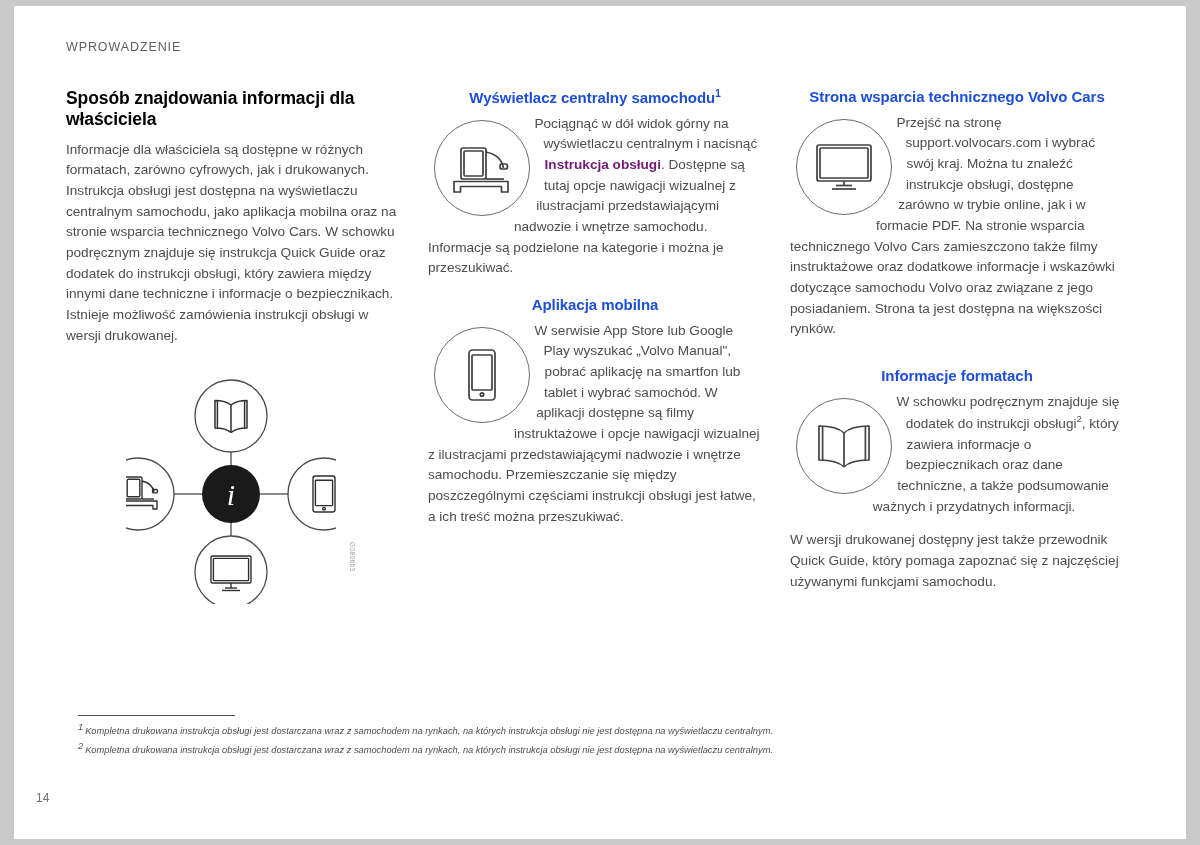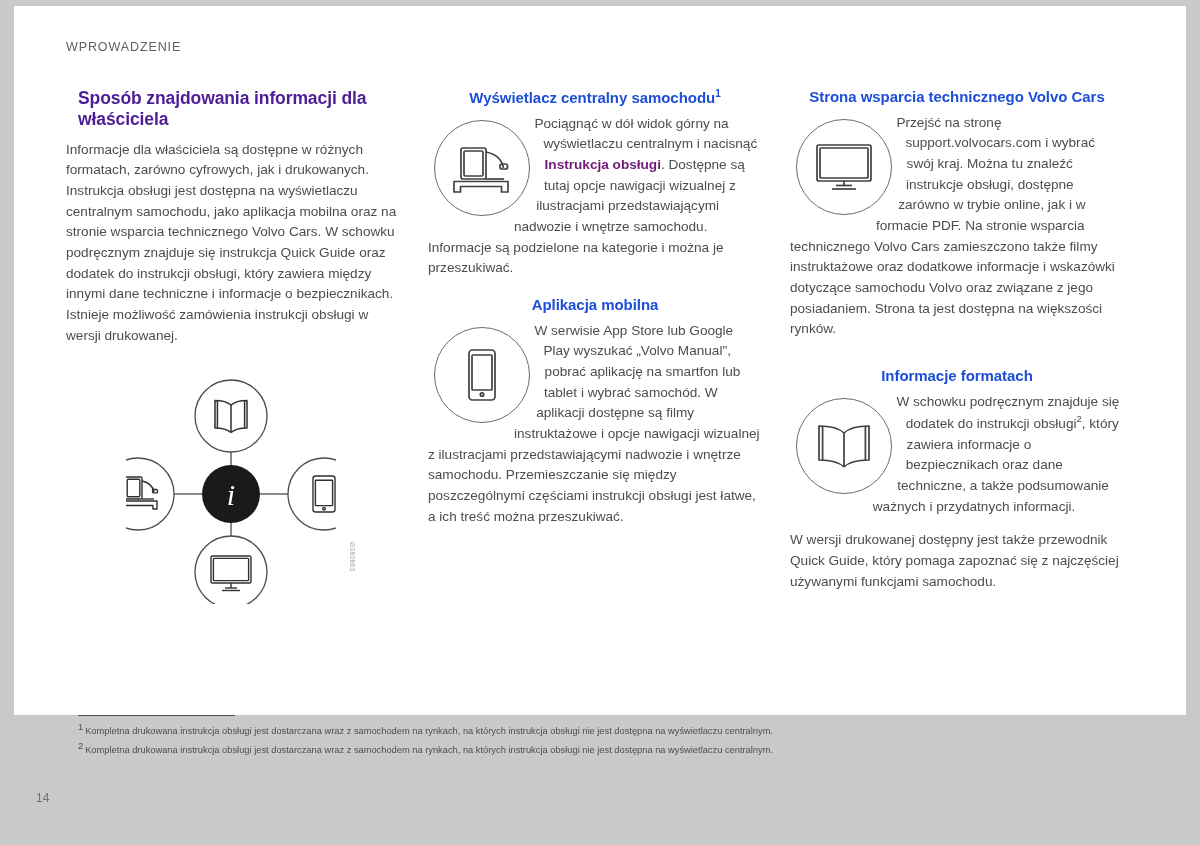--- a/index.html
+++ b/index.html
@@ -11,21 +11,21 @@
     width: 1200px;
     height: 845px;
     font-family: "Liberation Sans", sans-serif;
     overflow: hidden;
   }
   .page {
     position: absolute;
     left: 14px;
     top: 6px;
     width: 1172px;
-    height: 709px;
+    height: 833px;
     background: #ffffff;
     box-sizing: border-box;
     padding-left: 8px;
   }
 
   
   .running-header {
     position: absolute;
     left: 52px;
     top: 34px;
@@ -43,23 +43,23 @@
     width: 1078px;
     display: flex;
     gap: 28px;
   }
   .col { width: 334px; position: relative; }
   .col-2, .col-3 { width: 334px; }
 
   h1.section-title {
     font-size: 17.5px;
     font-weight: bold;
-    color: #4c1d95;
+    color: #000000;
     line-height: 1.22;
-    margin: 0 0 9px 12px;
+    margin: 0 0 9px 0;
     letter-spacing: -0.1px;
   }
   h2.sub-title {
     font-size: 15px;
     font-weight: bold;
     color: #1d4ed8;
     line-height: 1.25;
     margin: 0 0 6px 0;
     letter-spacing: -0.05px;
     text-align: center;
@@ -135,20 +135,21 @@
   .footnotes {
     position: absolute;
     left: 64px;
     top: 714px;
     width: 1050px;
   }
   .footnote {
     font-size: 9.3px;
     line-height: 1.62;
     color: #4c4d4f;
+    font-style: italic;
   }
   .footnote .fn-marker {
     font-size: 9.3px;
     vertical-align: super;
     padding-right: 2px;
   }
 
   .page-number {
     position: absolute;
     left: 22px;

